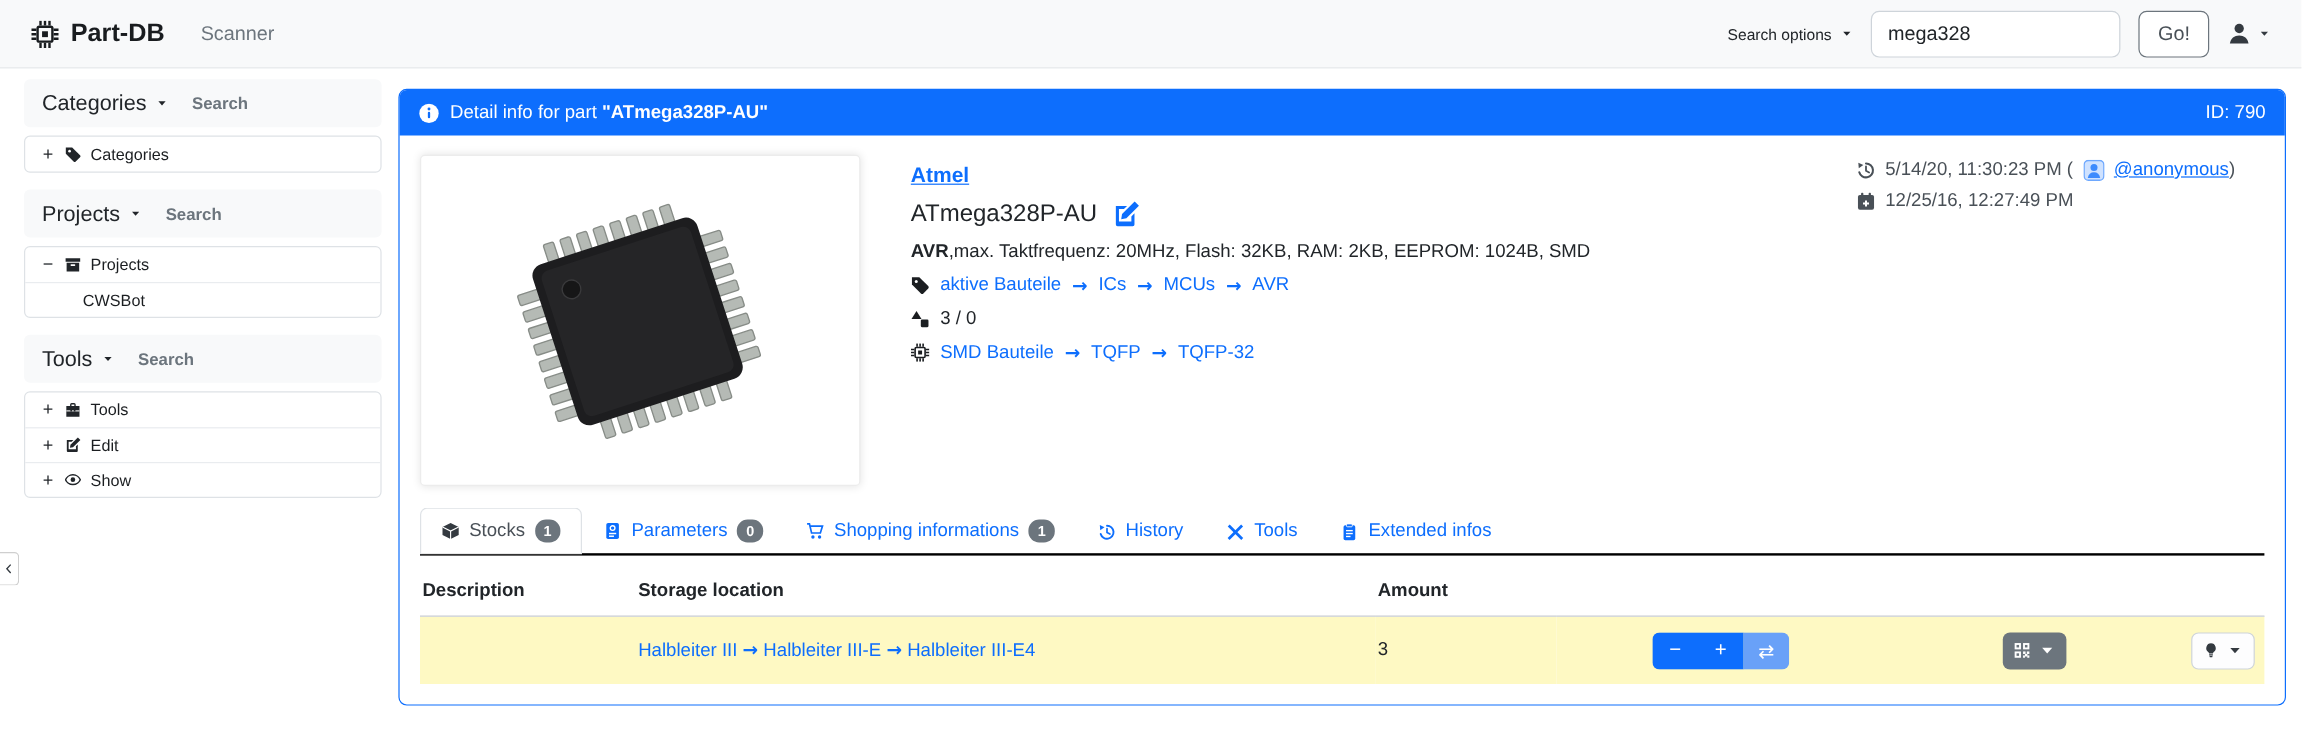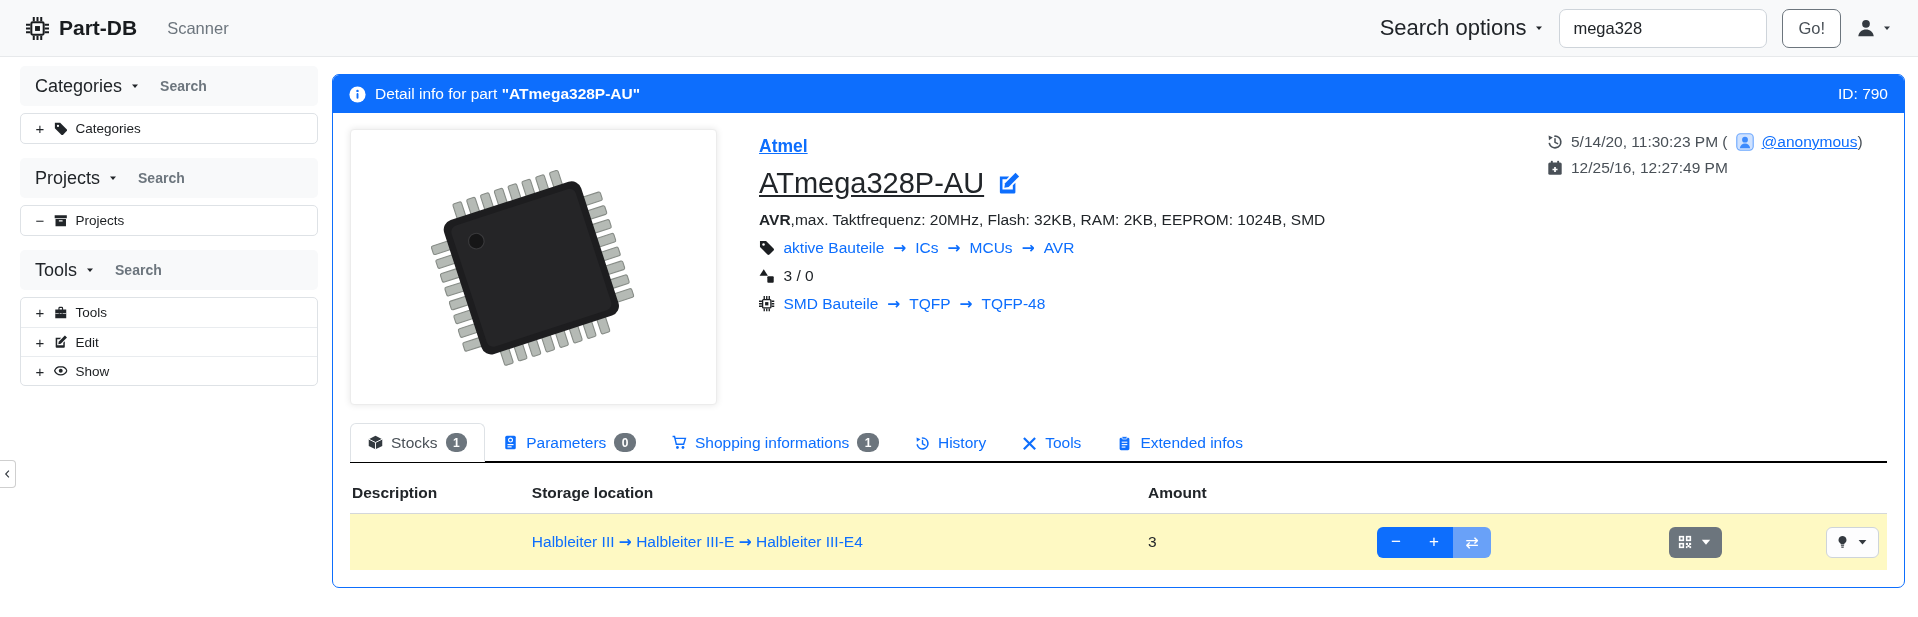--- a/index.html
+++ b/index.html
@@ -10,21 +10,21 @@
   }
   .ic { display: inline-block; vertical-align: middle; flex: none; }
 
   
   .navbar { height: 57px; background: #f8f9fa; border-bottom: 1px solid #e7e9eb;
     display: flex; align-items: center; padding: 0 26px; }
   .brand { display: flex; align-items: center; gap: 10px; font-size: 21px; font-weight: 600; color:#191c1f; cursor: pointer; }
   .brand .ic { width: 23px; height: 23px; }
   .nav-scanner { color: #6c757d; font-size: 16.5px; margin-left: 30px; text-decoration: none; }
   .nav-right { margin-left: auto; display: flex; align-items: center; gap: 15px; }
-  .search-options { font-size: 22px; display: flex; align-items: center; gap: 8px; color: #212529; cursor: pointer; }
+  .search-options { font-size: 13px; display: flex; align-items: center; gap: 8px; color: #212529; cursor: pointer; }
   .caret { width: 10px; height: 10px; }
   .search-input { width: 208px; height: 39px; border: 1px solid #ced4da; border-radius: 7px;
     padding: 0 13px; font-size: 16.5px; color: #212529; background: #fff; font-family: inherit; }
   .go-btn { height: 39px; padding: 0 15px; border: 1px solid #6c757d; border-radius: 7px;
     background: #fff; color: #495057; font-size: 16.5px; cursor: pointer; font-family: inherit; }
   .user-menu { display: flex; align-items: center; gap: 6px; color: #343a40; cursor: pointer; }
   .user-menu .person { width: 20px; height: 20px; }
 
   
   .sidebar { position: absolute; left: 20px; top: 66px; width: 298px; }
@@ -56,22 +56,22 @@
   .card-header .ic { width: 17px; height: 17px; }
   .card-id { margin-left: auto; }
   .card-body { padding: 16px 17px 0; }
 
   .part-row { display: flex; align-items: flex-start; }
   .part-img { width: 367px; height: 276px; border: 1px solid #ececec; border-radius: 4px;
     box-shadow: 0 0 7px rgba(0,0,0,.10); background: #fff; display: flex; align-items: center;
     justify-content: center; cursor: pointer; }
   .part-info { margin-left: 42px; padding-top: 2px; }
   .mfr-link { color: #0d6efd; font-weight: 700; font-size: 17.5px; text-decoration: underline; display: inline-block; margin-top: 5px; }
-  .part-title { font-size: 29px; font-weight: 500; color: #212529; margin-top: 10px;
-    display: flex; align-items: center; gap: 13px; text-decoration: underline; }
+  .part-title { font-size: 20px; font-weight: 500; color: #212529; margin-top: 10px;
+    display: flex; align-items: center; gap: 13px; }
   .edit-btn { width: 23px; height: 23px; color: #0d6efd; cursor: pointer; }
   .part-desc { font-size: 15.5px; margin-top: 11px; color: #212529; }
   .attr-row { display: flex; align-items: center; gap: 9px; margin-top: 10px; font-size: 15.5px; }
   .attr-row .ic { width: 15.5px; height: 15.5px; color: #1b1e21; }
   .blue-link { color: #0d6efd; text-decoration: none; cursor: pointer; }
   .arrow { color: #0d6efd; font-weight: 700; font-family: "DejaVu Sans", sans-serif; }
   .part-meta { margin-left: auto; width: 340px; color: #495057; font-size: 15.5px; padding-top: 4px; }
   .meta-row { display: flex; align-items: center; gap: 8px; margin-bottom: 8px; }
   .meta-row .ic { width: 16px; height: 16px; color: #495057; }
   .meta-row .avatar { width: 18px; height: 18px; }
@@ -295,20 +295,23 @@
       </div>
       <input class="panel-search" placeholder="Search" style="">
     </div>
     <div class="tree">
       <div class="tree-item">
         <span class="tree-toggle">−</span>
         <svg class="ic">
             <use href="#i-archive"></use>
           </svg>
         <span>Projects</span>
+      </div>
+      <div class="tree-item child">
+        <span>CWSBot</span>
       </div>
     </div>
   </section>
 
   <section class="panel">
     <div class="panel-header">
       <div class="panel-title">
         <span>Tools</span>
         <svg class="ic caret">
             <use href="#i-caret"></use>
@@ -440,21 +443,21 @@
         </div>
 
         <div class="attr-row">
           <svg class="ic">
               <use href="#i-chip"></use>
             </svg>
           <a class="blue-link">SMD Bauteile</a>
           <span class="arrow">→</span>
           <a class="blue-link">TQFP</a>
           <span class="arrow">→</span>
-          <a class="blue-link">TQFP-48</a>
+          <a class="blue-link">TQFP-32</a>
         </div>
 
       </div>
 
       <div class="part-meta">
         <div class="meta-row">
           <svg class="ic">
               <use href="#i-history"></use>
             </svg>
           <span>5/14/20, 11:30:23 PM (</span>

